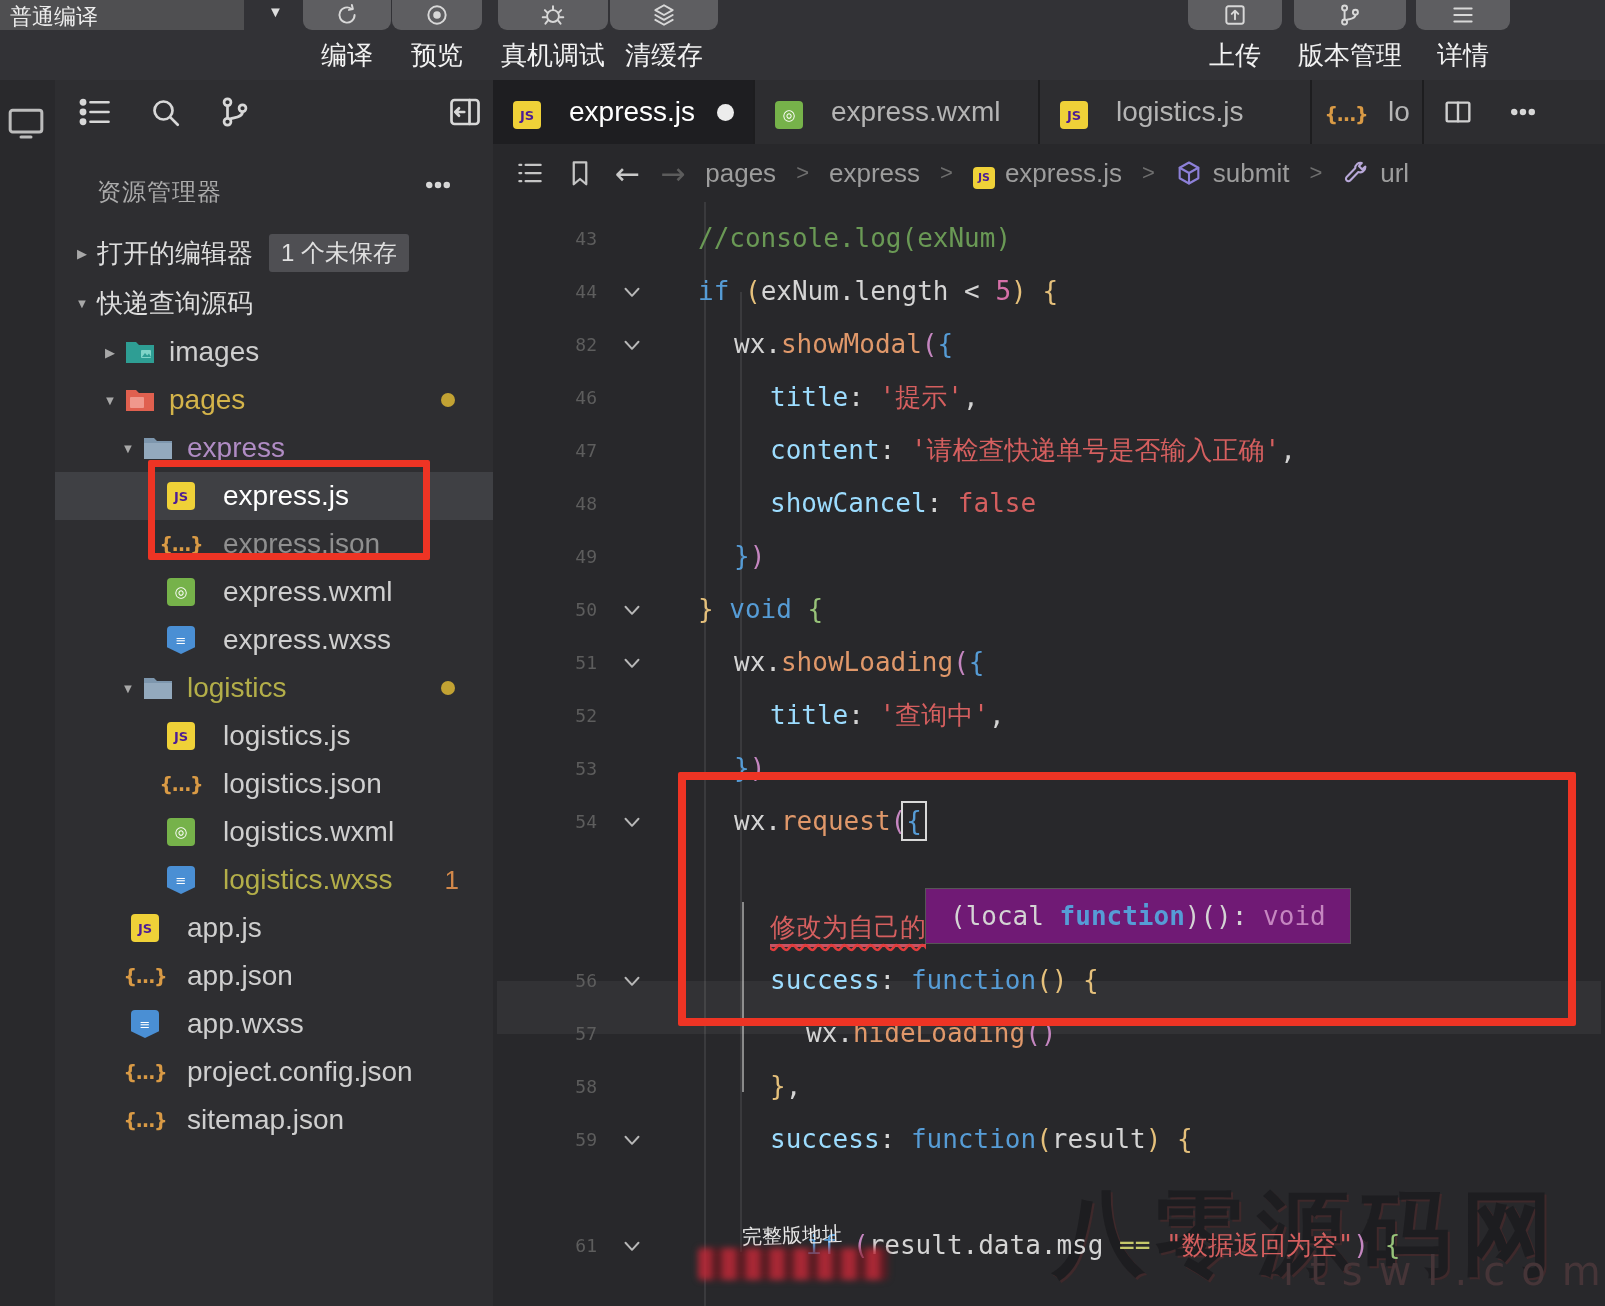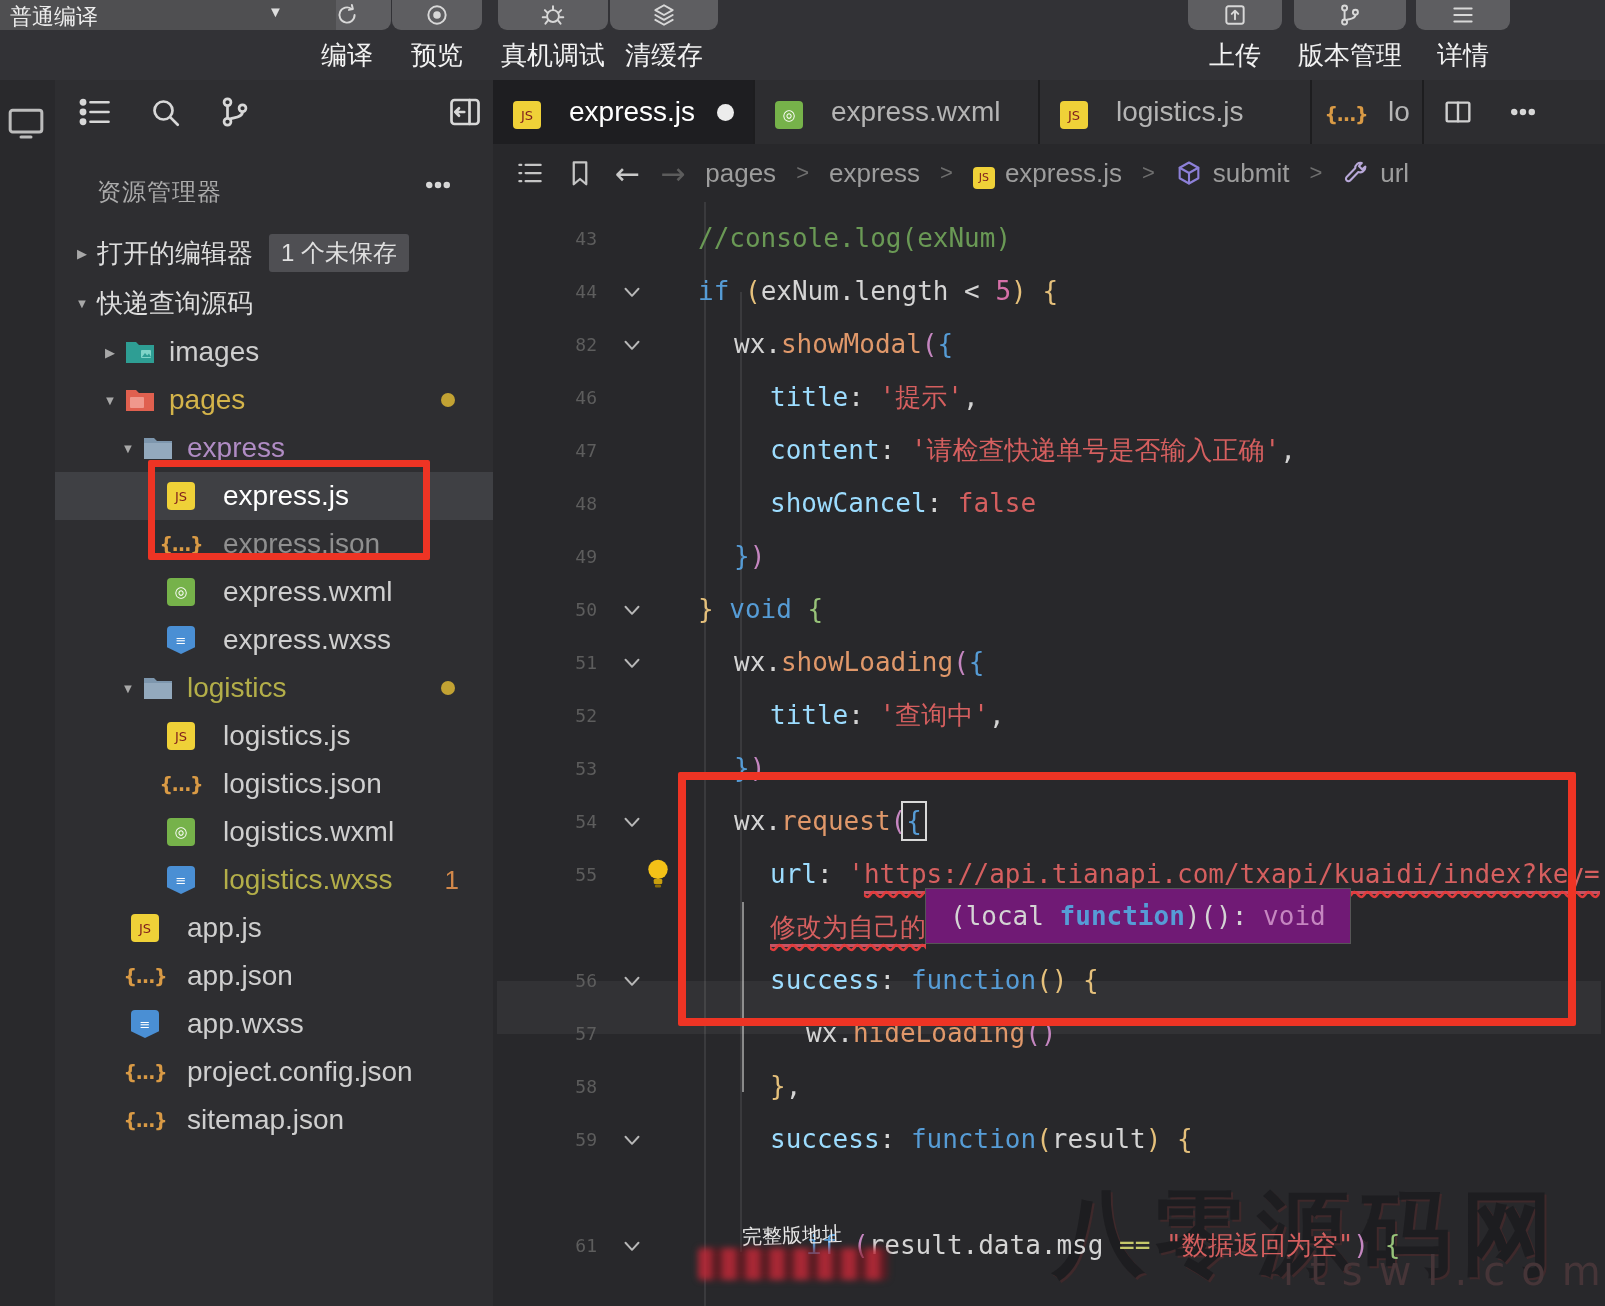--- a/index.html
+++ b/index.html
@@ -1,40 +1,40 @@
 <!DOCTYPE html>
 <html><head>
 <meta charset="utf-8">
 <style>
   html,body{margin:0;padding:0;}
   body{width:1605px;height:1306px;position:relative;overflow:hidden;background:#2a2a2d;
        font-family:"Liberation Sans","DejaVu Sans",sans-serif;-webkit-font-smoothing:antialiased;}
   
-  #topbar1{position:absolute;left:0;top:0;width:336px;height:30px;background:#4f4f51;}
+  #topbar1{position:absolute;left:0;top:0;width:244px;height:30px;background:#4f4f51;}
   #mode-label{position:absolute;left:10px;top:2px;font-size:22px;color:#ececec;white-space:nowrap;overflow:hidden;width:250px;}
   #mode-caret{position:absolute;left:268px;top:3px;font-size:15px;color:#dddddd;}
   #topbar2{position:absolute;left:0;top:0;width:1605px;height:80px;background:#323236;z-index:0;}
   #topbar1{z-index:2;}
   .tool-btn{position:absolute;top:0;height:80px;z-index:1;display:flex;flex-direction:column;align-items:center;}
   .tool-chip{width:100%;height:30px;background:#5e5e61;border-radius:0 0 9px 9px;display:flex;align-items:center;justify-content:center;}
   .tool-label{margin-top:8px;font-size:26px;color:#f2f2f2;white-space:nowrap;}
   
   #main{position:absolute;left:0;top:80px;width:1605px;height:1226px;}
   #rail{position:absolute;left:0;top:0;width:55px;height:100%;background:#29292c;}
   #rail .ric{position:absolute;left:6px;top:22px;}
   #sidebar{position:absolute;left:55px;top:0;width:438px;height:100%;background:#2e2e31;}
   .sb-ic{position:absolute;top:14px;}
   #sb-title{position:absolute;left:42px;top:96px;font-size:24px;color:#ababab;letter-spacing:1px;}
   #sb-more{position:absolute;right:40px;top:90px;}
   #tree{position:absolute;left:0;top:148px;width:438px;}
   .trow{position:relative;height:48px;display:flex;align-items:center;font-size:28px;color:#cfcfcf;white-space:nowrap;}
   .trow.sect{height:50px;font-size:26px;color:#dedede;}
   .arrow{display:inline-block;width:30px;font-size:13px;color:#a8a8a8;text-align:center;flex:none;}
   .fi{display:inline-flex;flex:none;width:28px;height:28px;border-radius:4px;align-items:center;justify-content:center;margin-right:14px;font-family:"DejaVu Sans",sans-serif;}
-  .fi-js{background:#efd138;color:#7f1d1d;font-size:13px;font-weight:normal;}
+  .fi-js{background:#efd138;color:#4c1d95;font-size:13px;font-weight:bold;}
   .fi-json{background:transparent;color:#d99a45;font-size:19px;font-weight:bold;letter-spacing:-1px;}
   .fi-wxml{background:#76b24a;color:#ffffff;font-size:15px;}
   .fi-wxss{background:#4a8fd4;color:#ffffff;font-size:13px;clip-path:polygon(0 0,100% 0,100% 76%,50% 100%,0 76%);}
   .fldr{margin-right:14px;flex:none;display:inline-flex;}
   .t-gold{color:#d4b44a;}
   .t-purple{color:#b08cc4;}
   .t-olive{color:#b3ae49;}
   .t-dim{color:#8f8f8f;}
   .trow.sel{background:#3f4044;}
   .trow.sel .lbl{color:#ffffff;}
@@ -447,25 +447,20 @@
               <polyline points="6,9 12,15.5 18,9"></polyline>
             </svg></span><span class="ct" style="padding-left: 0px;"><span class="tok by">}</span><span class="tok pl"> </span><span class="tok kw">void</span><span class="tok pl"> </span><span class="tok bg2">{</span></span></div>
         <div class="cl" style="top: 434px;"><span class="ln">51</span><span class="fold"><svg width="26" height="26" viewBox="0 0 24 24" fill="none" stroke="#b8b8b8" stroke-width="1.8" stroke-linecap="round" stroke-linejoin="round">
               <polyline points="6,9 12,15.5 18,9"></polyline>
             </svg></span><span class="ct" style="padding-left: 36px;"><span class="tok pl">wx.</span><span class="tok fn">showLoading</span><span class="tok bp">(</span><span class="tok bb">{</span></span></div>
         <div class="cl" style="top: 487px;"><span class="ln">52</span><span class="ct" style="padding-left: 72px;"><span class="tok prop">title</span><span class="tok pl">: </span><span class="tok str">'查询中'</span><span class="tok pl">,</span></span></div>
         <div class="cl" style="top: 540px;"><span class="ln">53</span><span class="ct" style="padding-left: 36px;"><span class="tok bb">}</span><span class="tok bp">)</span></span></div>
         <div class="cl" style="top: 593px;"><span class="ln">54</span><span class="fold"><svg width="26" height="26" viewBox="0 0 24 24" fill="none" stroke="#b8b8b8" stroke-width="1.8" stroke-linecap="round" stroke-linejoin="round">
               <polyline points="6,9 12,15.5 18,9"></polyline>
             </svg></span><span class="ct" style="padding-left: 36px;"><span class="tok pl">wx.</span><span class="tok fn">request</span><span class="tok bp">(</span><span class="tok bb cursor">{</span></span></div>
-        <div class="cl" style="top: 646px;"><span class="ln">55</span><span class="bulb"><svg width="30" height="34" viewBox="0 0 24 28">
-              <circle cx="12" cy="11" r="8" fill="#f3c117"></circle>
-              <rect x="8.5" y="19" width="7" height="4" rx="1" fill="#caa00e"></rect>
-              <rect x="9.5" y="23.5" width="5" height="2.5" rx="1" fill="#8a6d08"></rect>
-            </svg></span><span class="ct" style="padding-left: 72px;"><span class="tok prop">url</span><span class="tok pl">: </span><span class="tok str">'</span><span class="tok str wavy lnk">https://api.tianapi.com/txapi/kuaidi/index?key=</span></span></div>
         <div class="cl" style="top: 699px;"><span class="ct" style="padding-left: 72px;"><span class="tok str wavy lnk">修改为自己的</span></span></div>
         <div class="cl" style="top: 752px;"><span class="ln">56</span><span class="fold"><svg width="26" height="26" viewBox="0 0 24 24" fill="none" stroke="#b8b8b8" stroke-width="1.8" stroke-linecap="round" stroke-linejoin="round">
               <polyline points="6,9 12,15.5 18,9"></polyline>
             </svg></span><span class="ct" style="padding-left: 72px;"><span class="tok prop">success</span><span class="tok pl">: </span><span class="tok kw">function</span><span class="tok by">()</span><span class="tok pl"> </span><span class="tok by">{</span></span></div>
         <div class="cl" style="top: 805px;"><span class="ln">57</span><span class="ct" style="padding-left: 108px;"><span class="tok pl">wx.</span><span class="tok fn">hideLoading</span><span class="tok bp">()</span></span></div>
         <div class="cl" style="top: 858px;"><span class="ln">58</span><span class="ct" style="padding-left: 72px;"><span class="tok by">}</span><span class="tok pl">,</span></span></div>
         <div class="cl" style="top: 911px;"><span class="ln">59</span><span class="fold"><svg width="26" height="26" viewBox="0 0 24 24" fill="none" stroke="#b8b8b8" stroke-width="1.8" stroke-linecap="round" stroke-linejoin="round">
               <polyline points="6,9 12,15.5 18,9"></polyline>
             </svg></span><span class="ct" style="padding-left: 72px;"><span class="tok prop">success</span><span class="tok pl">: </span><span class="tok kw">function</span><span class="tok by">(</span><span class="tok pl">result</span><span class="tok by">)</span><span class="tok pl"> </span><span class="tok by">{</span></span></div>
         <div class="cl" style="top: 1017px;"><span class="ln">61</span><span class="fold"><svg width="26" height="26" viewBox="0 0 24 24" fill="none" stroke="#b8b8b8" stroke-width="1.8" stroke-linecap="round" stroke-linejoin="round">

